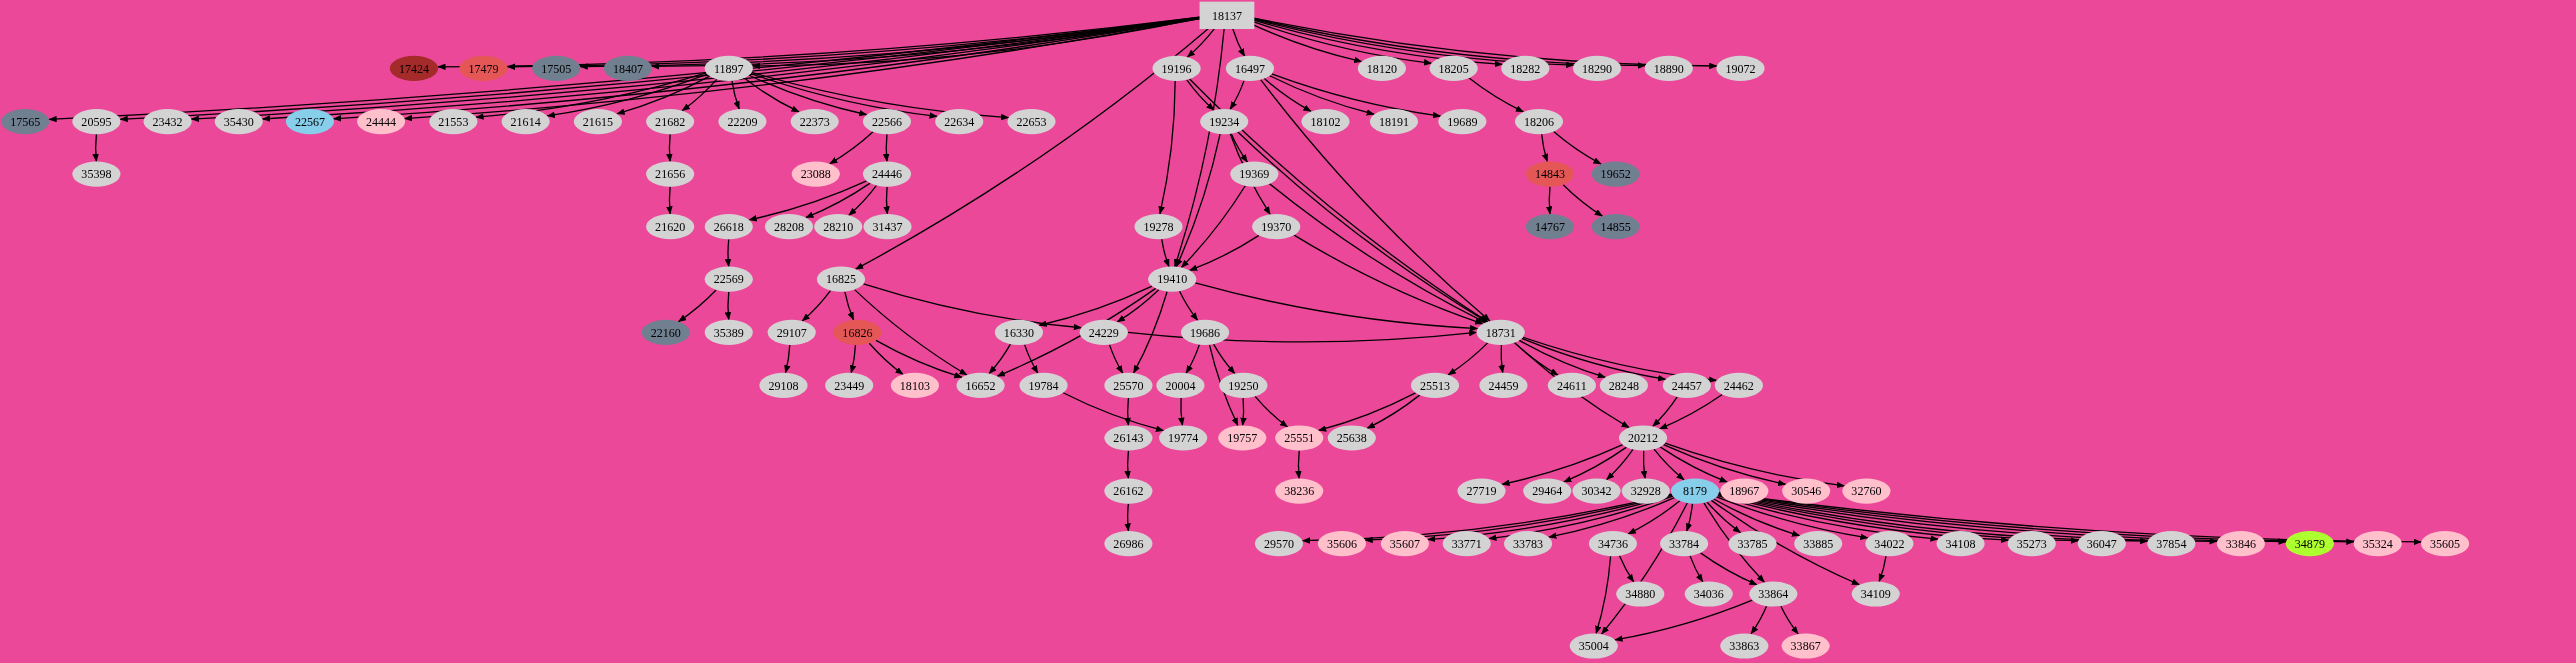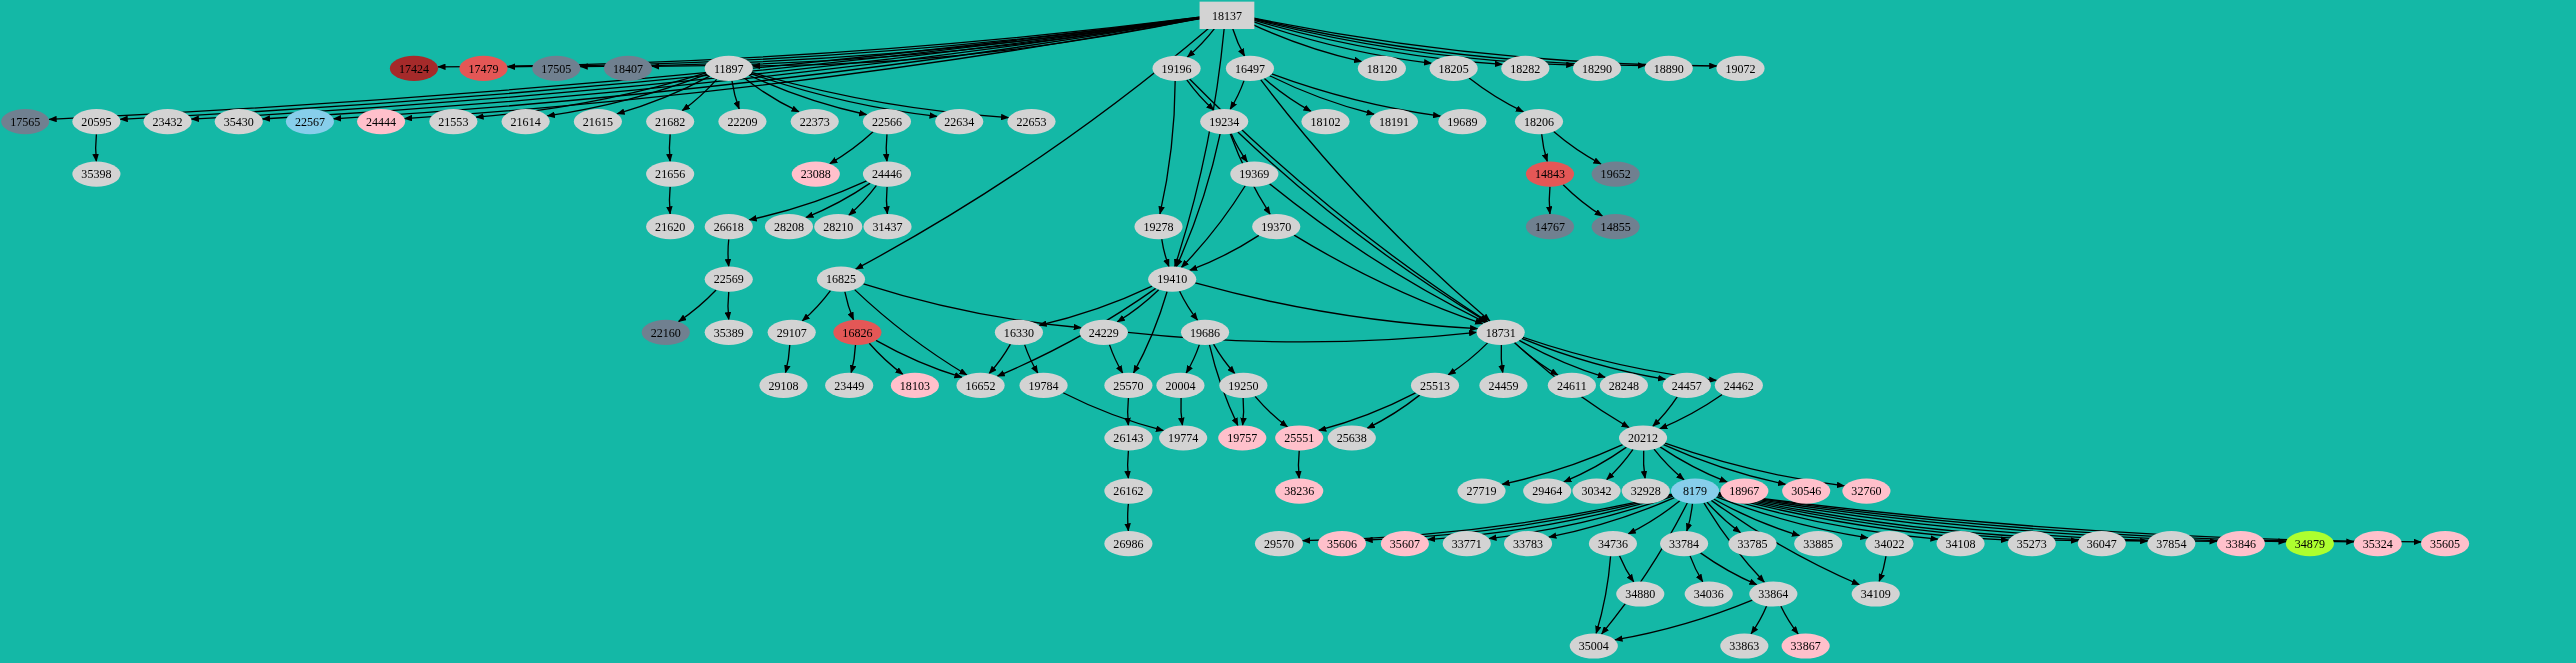--- a/index.html
+++ b/index.html
@@ -1,16 +1,16 @@
 <!DOCTYPE html>
 <html style="font-size:8.8px"><head>
 <meta charset="utf-8">
 <style>
   html,body{margin:0;padding:0;background:#ffffff;}
-  #canvas-wrap{position:relative;width:2576px;height:663px;background:#14b8a6;overflow:hidden;}
+  #canvas-wrap{position:relative;width:2576px;height:663px;background:#ec4899;overflow:hidden;}
   svg{display:block;}
   text.node-label{
     font-family:"Liberation Serif","DejaVu Serif",serif;
     font-size:22px;
     fill:#000000;
     text-anchor:middle;
   }
   path.edge{fill:none;stroke:#000000;stroke-width:2.4;}
 </style>
 </head>

